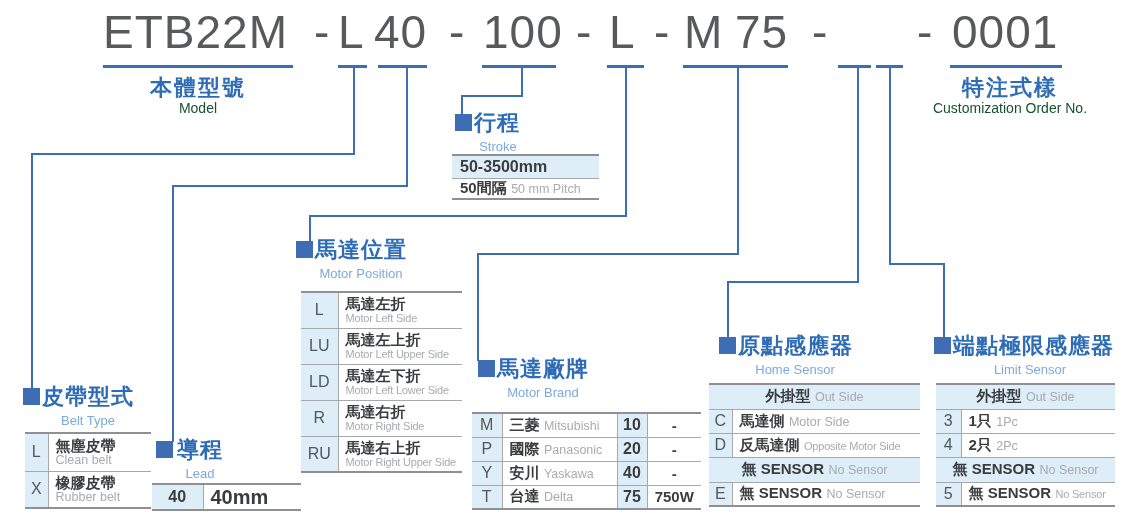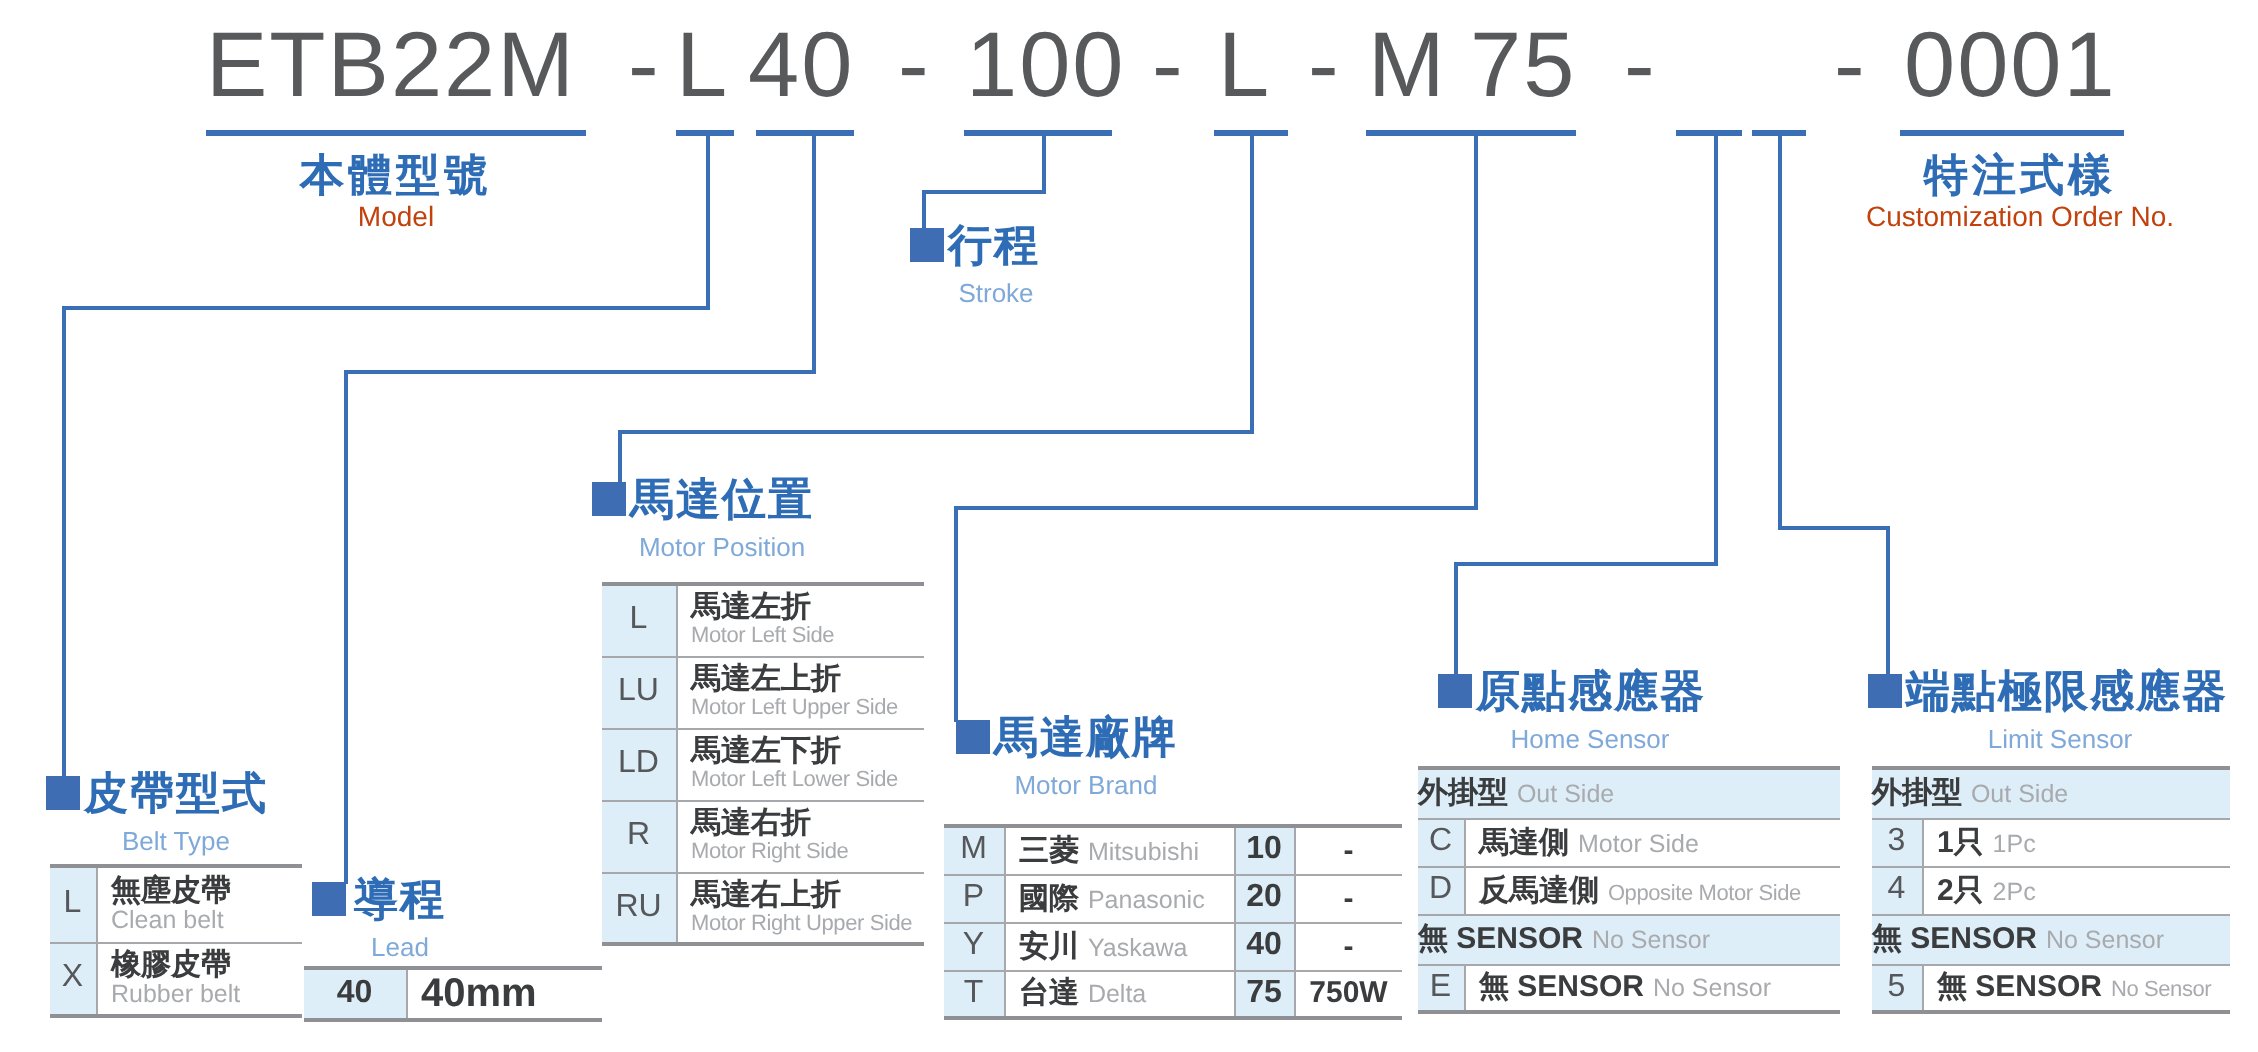--- a/index.html
+++ b/index.html
@@ -19,33 +19,33 @@
   .hl { position:absolute; height:2px; background:#3b6fb5; }
 
   
   .sq { position:absolute; width:17px; height:17px; background:#3e6db3; }
   .zh-head { position:absolute; font-size:22px; font-weight:bold; color:#2e6db6;
              line-height:24px; white-space:nowrap; letter-spacing:1px; }
   .en-head { position:absolute; font-size:13px; color:#7fa9d9; text-align:center;
              white-space:nowrap; line-height:15px; }
   .big-zh  { position:absolute; font-size:22px; font-weight:bold; color:#2e6db6;
              text-align:center; letter-spacing:2px; line-height:24px; }
-  .big-en  { position:absolute; font-size:14px; color:#c2410c; text-align:center; line-height:16px; }
+  .big-en  { position:absolute; font-size:14px; color:#14532d; text-align:center; line-height:16px; }
 
   
   table { position:absolute; border-collapse:collapse; table-layout:fixed; background:#fff;
           border-top:2px solid #8e9093; border-bottom:2px solid #8e9093; }
   td { padding:0; vertical-align:middle; }
   tr + tr td { border-top:1px solid #a6a8ab; }
   td.code { background:#ddeef8; text-align:center; color:#55575a; font-size:16px;
             border-right:1px solid #a6a8ab; }
   td.num  { background:#ddeef8; text-align:center; color:#3a3c3e; font-size:16px;
             font-weight:bold; border-right:1px solid #a6a8ab; border-left:1px solid #a6a8ab; }
   td.desc { padding-left:7px; white-space:nowrap; overflow:hidden; }
-  td.hdr  { background:#ddeef8; white-space:nowrap; }
+  td.hdr  { background:#ddeef8; text-align:center; white-space:nowrap; }
   .zh  { font-weight:bold; color:#3a3c3e; font-size:15px; }
   .en  { color:#a8aaad; font-size:12.5px; }
   .en-s{ color:#a8aaad; font-size:11px; letter-spacing:-0.2px; }
   .zh-line { display:block; line-height:17px; }
   .en-line { display:block; line-height:13px; }
   .watt { text-align:center; color:#3a3c3e; font-weight:bold; font-size:15px; white-space:nowrap; }
 </style>
 </head>
 <body>
 
@@ -105,20 +105,33 @@
   <div class="hl" style="left:727px;top:281px;width:132px"></div>
   <div class="vl" style="left:727px;top:281px;height:57px"></div>
 
   <div class="vl" style="left:889px;top:68px;height:196px"></div>
   <div class="hl" style="left:889px;top:263px;width:56px"></div>
   <div class="vl" style="left:943px;top:263px;height:75px"></div>
 
   <div class="sq" style="left:455px;top:114px"></div>
   <div class="zh-head" style="left:474px;top:111px">行程</div>
   <div class="en-head" style="left:452px;top:139px;width:92px">Stroke</div>
+  <table style="left:452px;top:154px;width:147px">
+    <tbody>
+        <tr style="height:23px">
+      <td class="hdr" style="text-align:left;padding-left:8px"><span class="zh" style="font-size:16px">50-3500mm</span></td>
+    </tr>
+    <tr style="height:21px">
+      <td class="desc" style="padding-left:8px">
+        <span class="zh">50間隔</span>
+        <span class="en">50 mm Pitch</span>
+      </td>
+    </tr>
+  </tbody>
+    </table>
 
   <div class="sq" style="left:296px;top:241px"></div>
   <div class="zh-head" style="left:315px;top:238px">馬達位置</div>
   <div class="en-head" style="left:301px;top:266px;width:120px">Motor Position</div>
   <table style="left:301px;top:291px;width:161px">
     <colgroup>
         <col style="width:37px">
         <col style="width:124px">
       </colgroup>
     <tbody>

